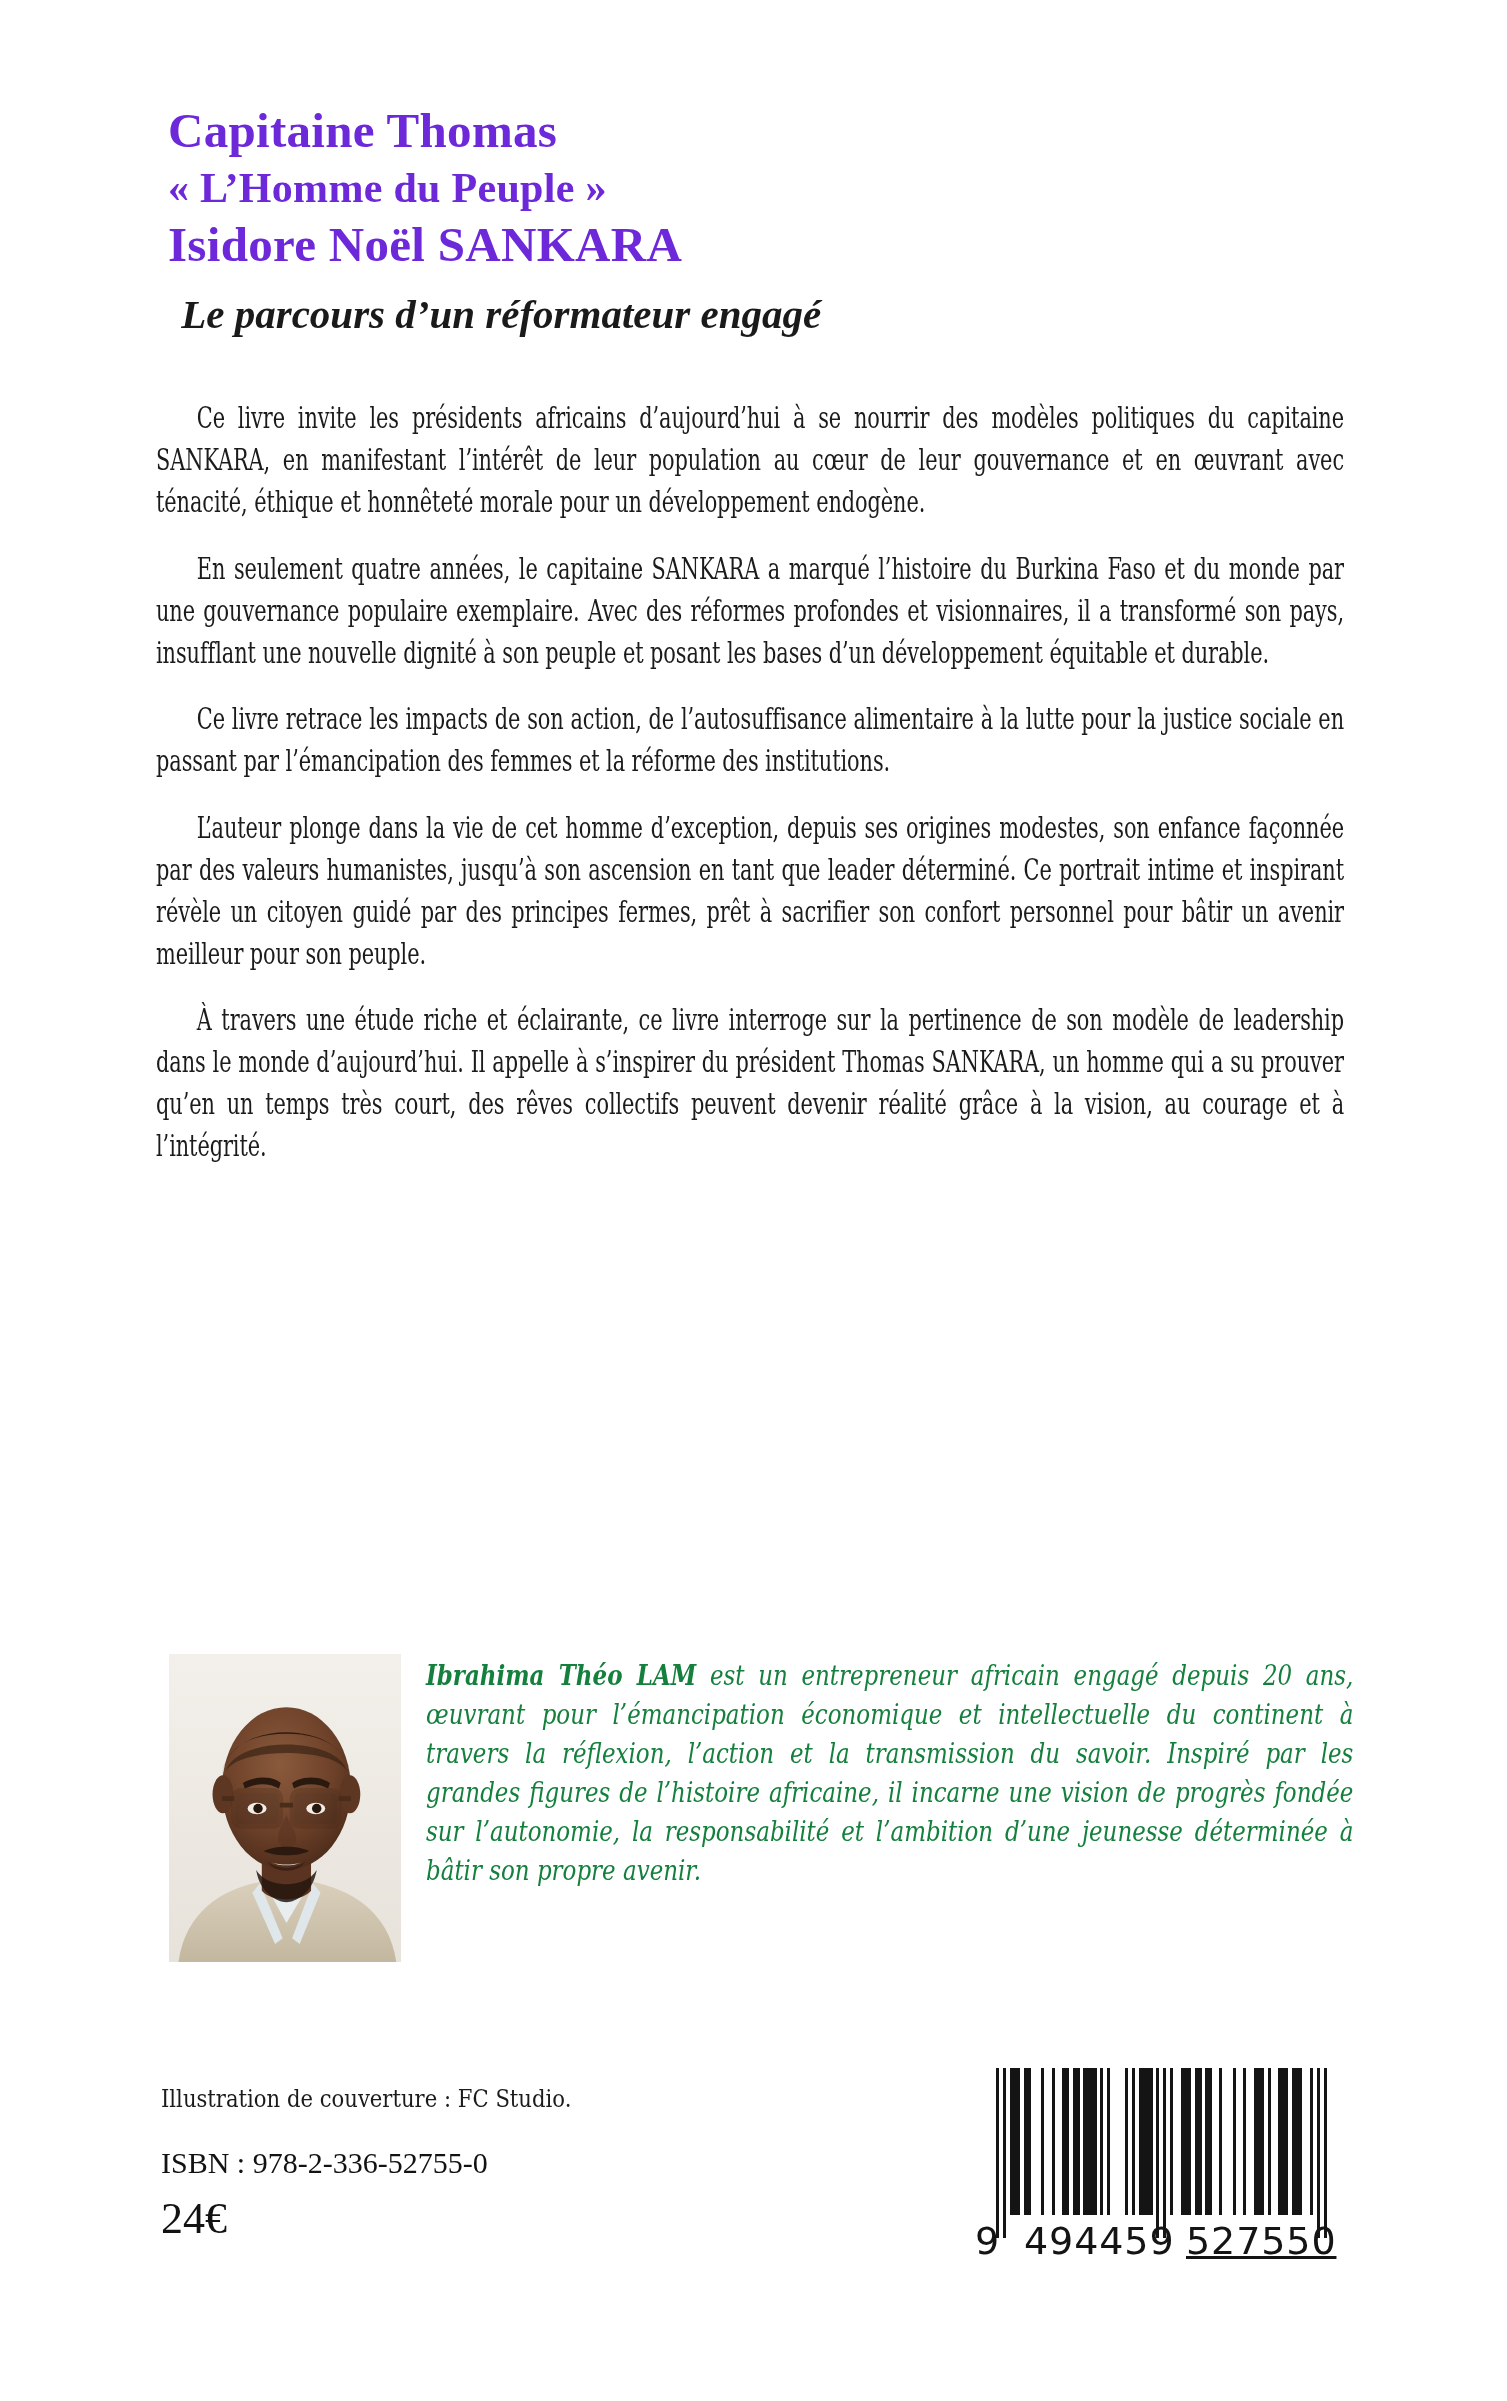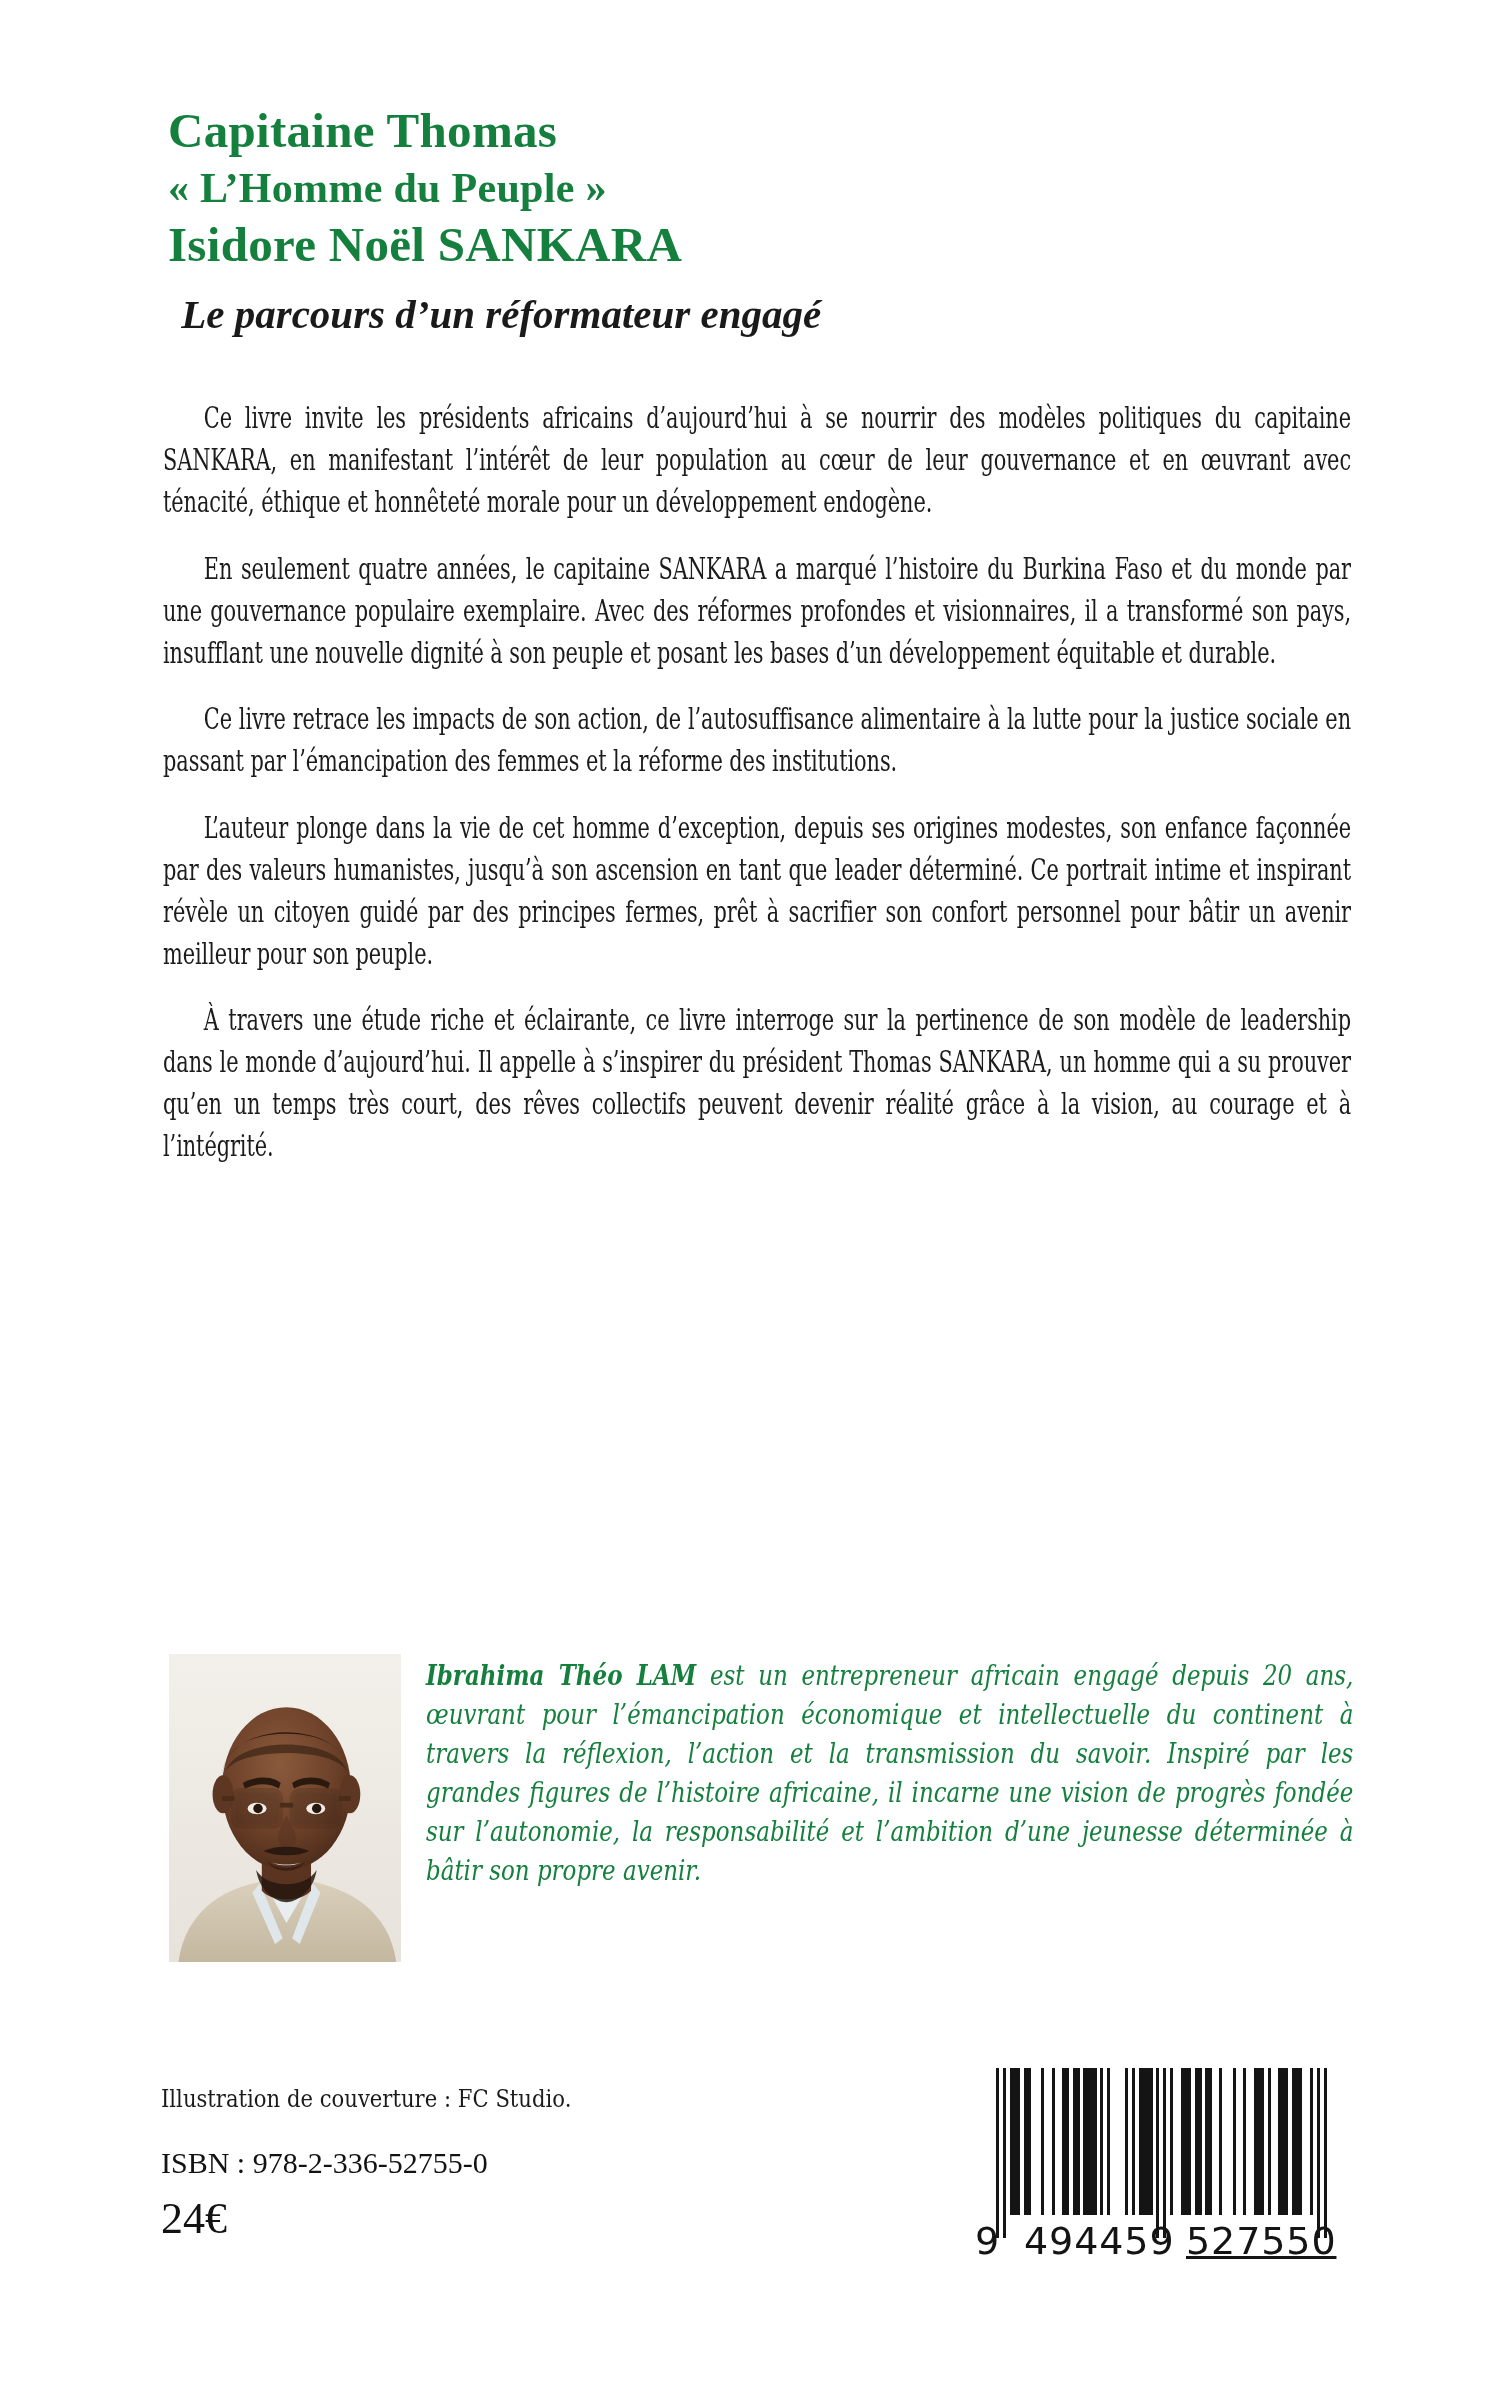--- a/index.html
+++ b/index.html
@@ -25,21 +25,21 @@
   
   .title-block {
     position: absolute;
     left: 168px;
     top: 102px;
     width: 1183px;
   }
   .title-line {
     font-family: "Liberation Serif", serif;
     font-weight: bold;
-    color: #15803d;
+    color: #6d28d9;
     font-size: 49px;
     line-height: 57px;
     letter-spacing: 0.3px;
     white-space: nowrap;
   }
   .title-line.l3 {
     font-size: 42px;
     line-height: 55px;
     padding-top: 1.9px;
   }
@@ -51,21 +51,21 @@
     font-size: 41px;
     line-height: 53px;
     padding-left: 13.2px;
     padding-top: 15px;
     white-space: nowrap;
   }
 
   
   .body-copy {
     position: absolute;
-    left: 163px;
+    left: 156px;
     top: 397px;
     width: 1188px;
   }
   .body-copy p {
     margin: 0 0 24.6px 0;
     font-family: "DejaVu Serif", "Liberation Serif", serif;
     font-size: 29px;
     line-height: 42px;
     color: #1b1b1b;
     text-align: justify;

